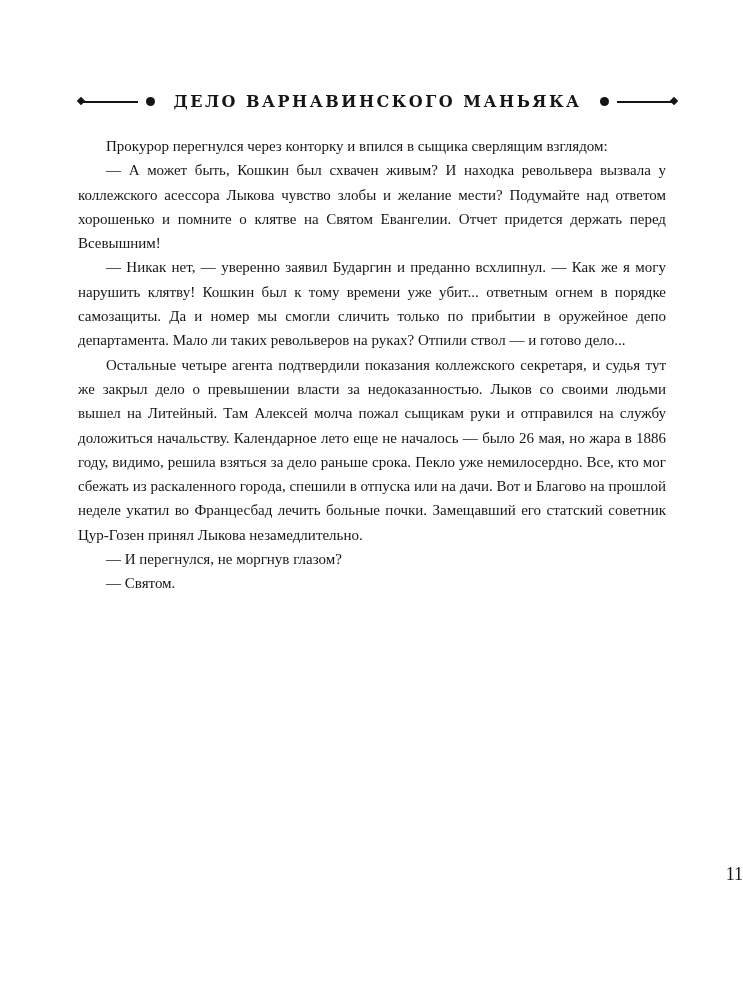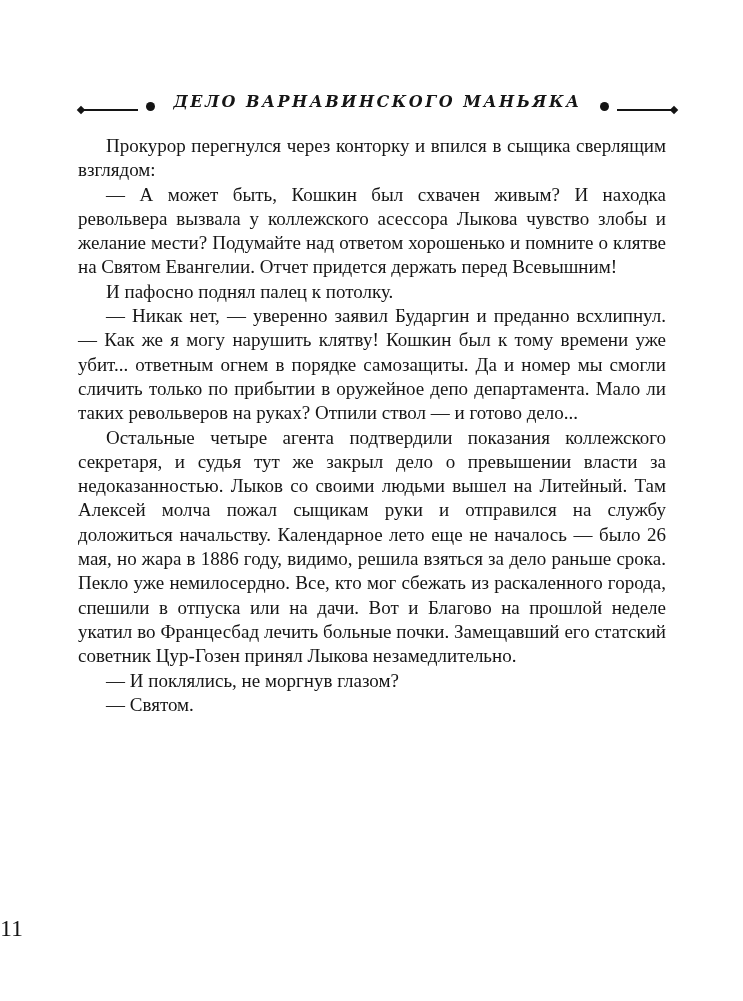--- a/index.html
+++ b/index.html
@@ -19,22 +19,21 @@
     overflow: hidden;
   }
 
   
   .header {
     position: absolute;
     top: 92px;
     left: 80px;
     right: 68px;
     display: flex;
-    align-items: flex-end;
-    font-style: italic;
+    align-items: center;
   }
   .rule {
     flex: 1 1 auto;
     height: 2px;
     background: #141414;
     position: relative;
   }
   .rule.left::before,
   .rule.right::after {
     content: "";
@@ -66,59 +65,58 @@
     white-space: nowrap;
     transform: scaleY(1.05);
   }
 
   
   .body {
     position: absolute;
     top: 134px;
     left: 78px;
     width: 588px;
-    font-size: 19px;
+    font-size: 15px;
     line-height: 24.3px;
     text-align: justify;
   }
   .body p {
     margin: 0;
     text-indent: 28px;
   }
 
   
   .footer {
     position: absolute;
-    top: 915px;
+    top: 864px;
     left: 0;
     right: 0;
-    text-align: left;
-    font-size: 24px;
+    text-align: right;
+    font-size: 18px;
   }
 </style>
 </head>
 <body>
 
 <div class="page">
 
   <div class="header">
     <span class="rule left"></span>
     <span class="dot left"></span>
     <h1 class="title">ДЕЛО ВАРНАВИНСКОГО МАНЬЯКА</h1>
     <span class="dot right"></span>
     <span class="rule right"></span>
   </div>
 
   <div class="body">
     <p>Прокурор перегнулся через конторку и впился в сыщика сверлящим взглядом:</p>
     <p>— А может быть, Кошкин был схвачен живым? И находка револьвера вызвала у коллежского асессора Лыкова чувство злобы и желание мести? Подумайте над ответом хорошенько и помните о клятве на Святом Евангелии. Отчет придется держать перед Всевышним!</p>
-    <p>И пафосно поднял палец к потолку.</p>
     <p>— Никак нет, — уверенно заявил Бударгин и преданно всхлипнул. — Как же я могу нарушить клятву! Кошкин был к тому времени уже убит... ответным огнем в порядке самозащиты. Да и номер мы смогли сличить только по прибытии в оружейное депо департамента. Мало ли таких револьверов на руках? Отпили ствол — и готово дело...</p>
     <p>Остальные четыре агента подтвердили показания коллежского секретаря, и судья тут же закрыл дело о превышении власти за недоказанностью. Лыков со своими людьми вышел на Литейный. Там Алексей молча пожал сыщикам руки и отправился на службу доложиться начальству. Календарное лето еще не началось — было 26 мая, но жара в 1886 году, видимо, решила взяться за дело раньше срока. Пекло уже немилосердно. Все, кто мог сбежать из раскаленного города, спешили в отпуска или на дачи. Вот и Благово на прошлой неделе укатил во Францесбад лечить больные почки. Замещавший его статский советник Цур-Гозен принял Лыкова незамедлительно.</p>
-    <p>— И поклялись, не моргнув глазом?</p>
+    <p>— И перегнулся, не моргнув глазом?</p>
     <p>— Святом.</p>
   </div>
 
   <div class="footer">
     <span>11</span>
   </div>
 
 </div>
 
 </body></html>

